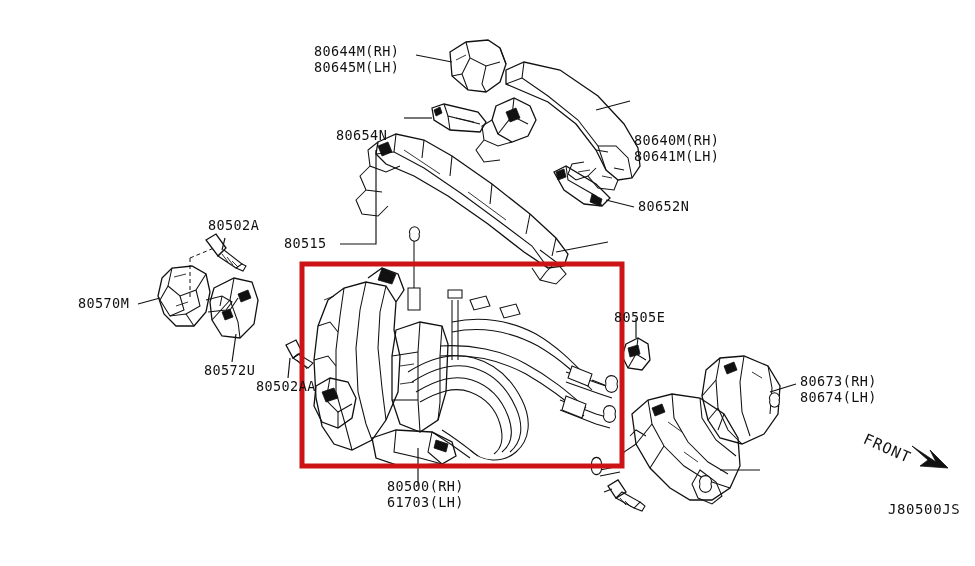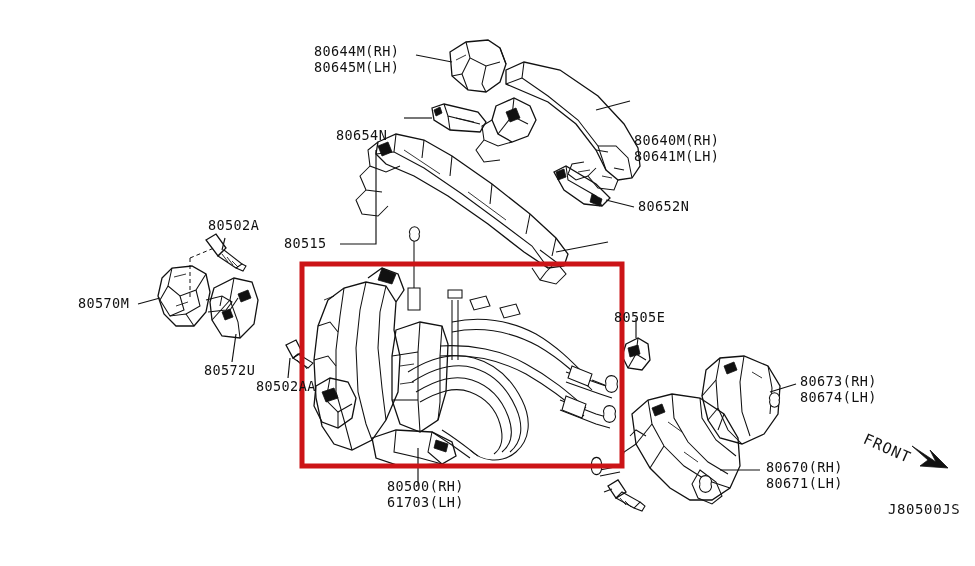--- a/index.html
+++ b/index.html
@@ -324,19 +324,18 @@
 
 <div class="lbl" style="left:256px;top:379px;"><span>80502AA</span></div>
 
 <div class="lbl" style="left:614px;top:310px;"><span>80505E</span></div>
 
 <div class="lbl two" style="left:387px;top:479px;"><span>80500(RH)</span><br><span>61703(LH)</span></div>
 
 
 <div class="lbl two" style="left:800px;top:374px;"><span>80673(RH)</span><br><span>80674(LH)</span></div>
 
-<div class="lbl two" style="left:766px;top:460px;"><span>80670(RH)</span><br><span>80671(LH)</span></div>
 
 <div class="frontword" style="left:868px;top:430px;">FRONT</div>
 
 <div class="diagid" style="left:888px;top:501px;">J80500JS</div>
 
 </div>
 
 </body></html>

